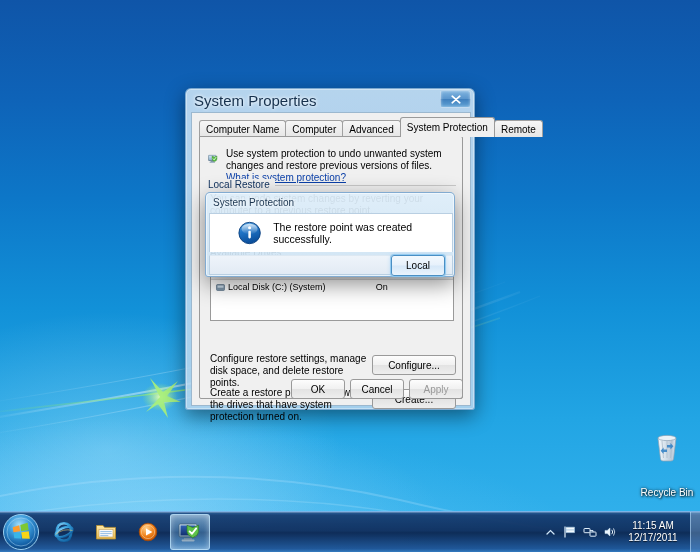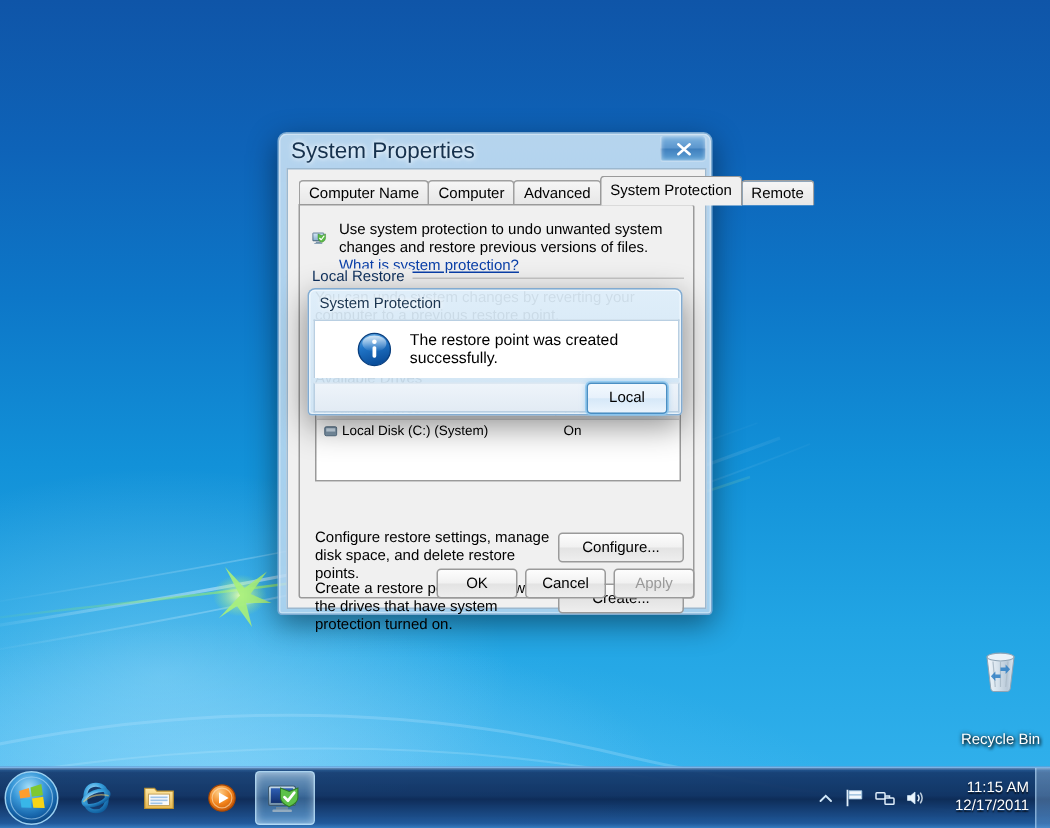--- a/index.html
+++ b/index.html
@@ -98,21 +98,21 @@
     position: absolute;
     right: 0; top: 0;
     height: 40px;
     display: flex;
     align-items: center;
     gap: 0px;
   }
   .tray-icon { width: 20px; height: 40px; display:flex; align-items:center; justify-content:center; cursor:pointer; }
   #clock {
     width: 66px;
-    text-align: right;
+    text-align: center;
     color: #ffffff;
     font-size: 10px;
     line-height: 12px;
     text-shadow: 0 1px 1px rgba(0,0,0,0.7);
     cursor: pointer;
     padding-right: 4px;
   }
   #show-desktop {
     width: 9px; height: 40px;
     background: linear-gradient(180deg, rgba(190,225,255,0.35), rgba(120,175,230,0.3));

